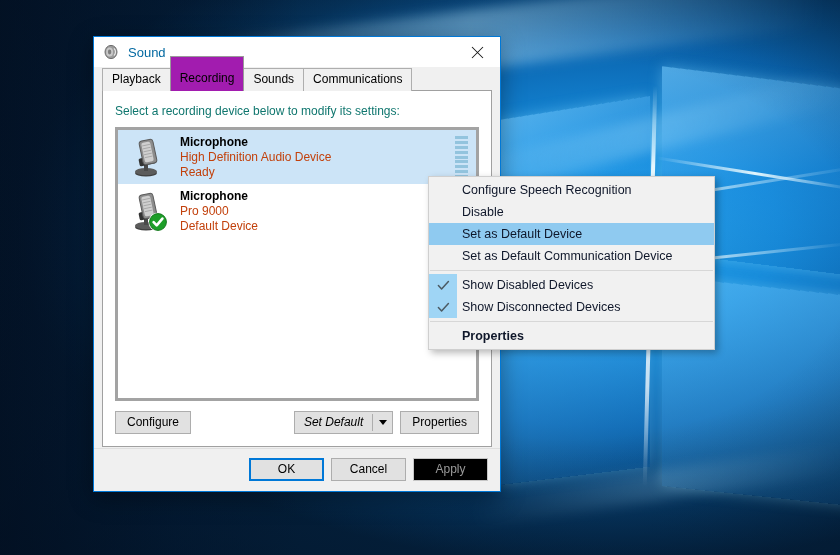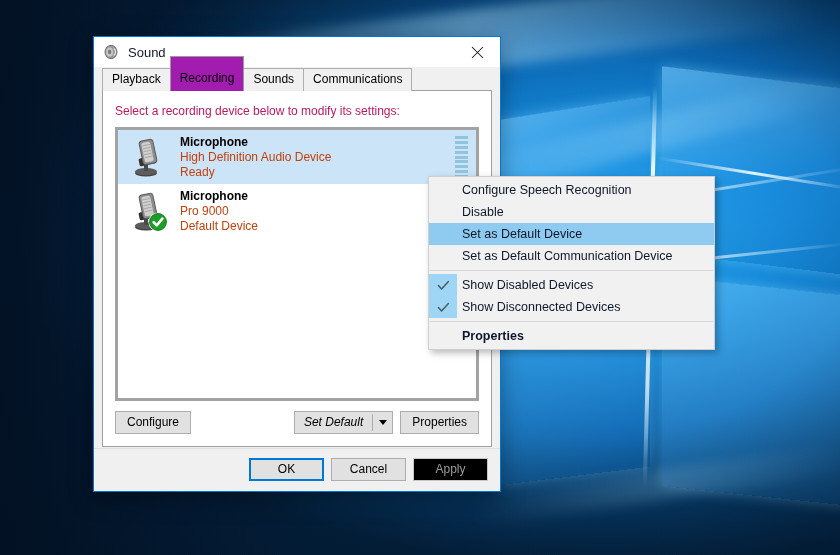--- a/index.html
+++ b/index.html
@@ -74,21 +74,21 @@
     display: flex; flex-direction: column;
     box-shadow: 0 6px 22px rgba(0,0,0,.35);
   }
   .titlebar {
     height: 30px; background: #ffffff;
     display: flex; align-items: center;
     flex: 0 0 auto; position: relative;
   }
   .title-icon { width: 16px; height: 16px; margin-left: 9px; position: relative; }
   .title-text {
-    margin-left: 9px; font-size: 13px; color: #0f172a;
+    margin-left: 9px; font-size: 13px; color: #0369a1;
     font-family: "Liberation Sans", sans-serif;
   }
   .close-btn {
     position: absolute; right: 0; top: 0;
     width: 45px; height: 30px;
     display: flex; align-items: center; justify-content: center;
     cursor: default;
   }
   .close-btn svg { display:block; }
 
@@ -109,21 +109,21 @@
   }
 
   .tabpanel {
     margin: 0 8px 0 8px; background: #fff;
     border: 1px solid #a0a0a0;
     flex: 1 1 auto;
     display: flex; flex-direction: column;
     position: relative; top: -1px;
   }
   .panel-label {
-    font-size: 12px; color: #be185d;
+    font-size: 12px; color: #0f766e;
     padding: 13px 0 9px 12px;
   }
   .devicelist {
     margin: 0 12px; border: 3px solid #a3a3a3;
     background: #fff; flex: 1 1 auto; overflow: hidden;
   }
   .device-row {
     display: flex; align-items: center;
     height: 54px; padding: 0 6px 0 8px;
     position: relative; cursor: default;

